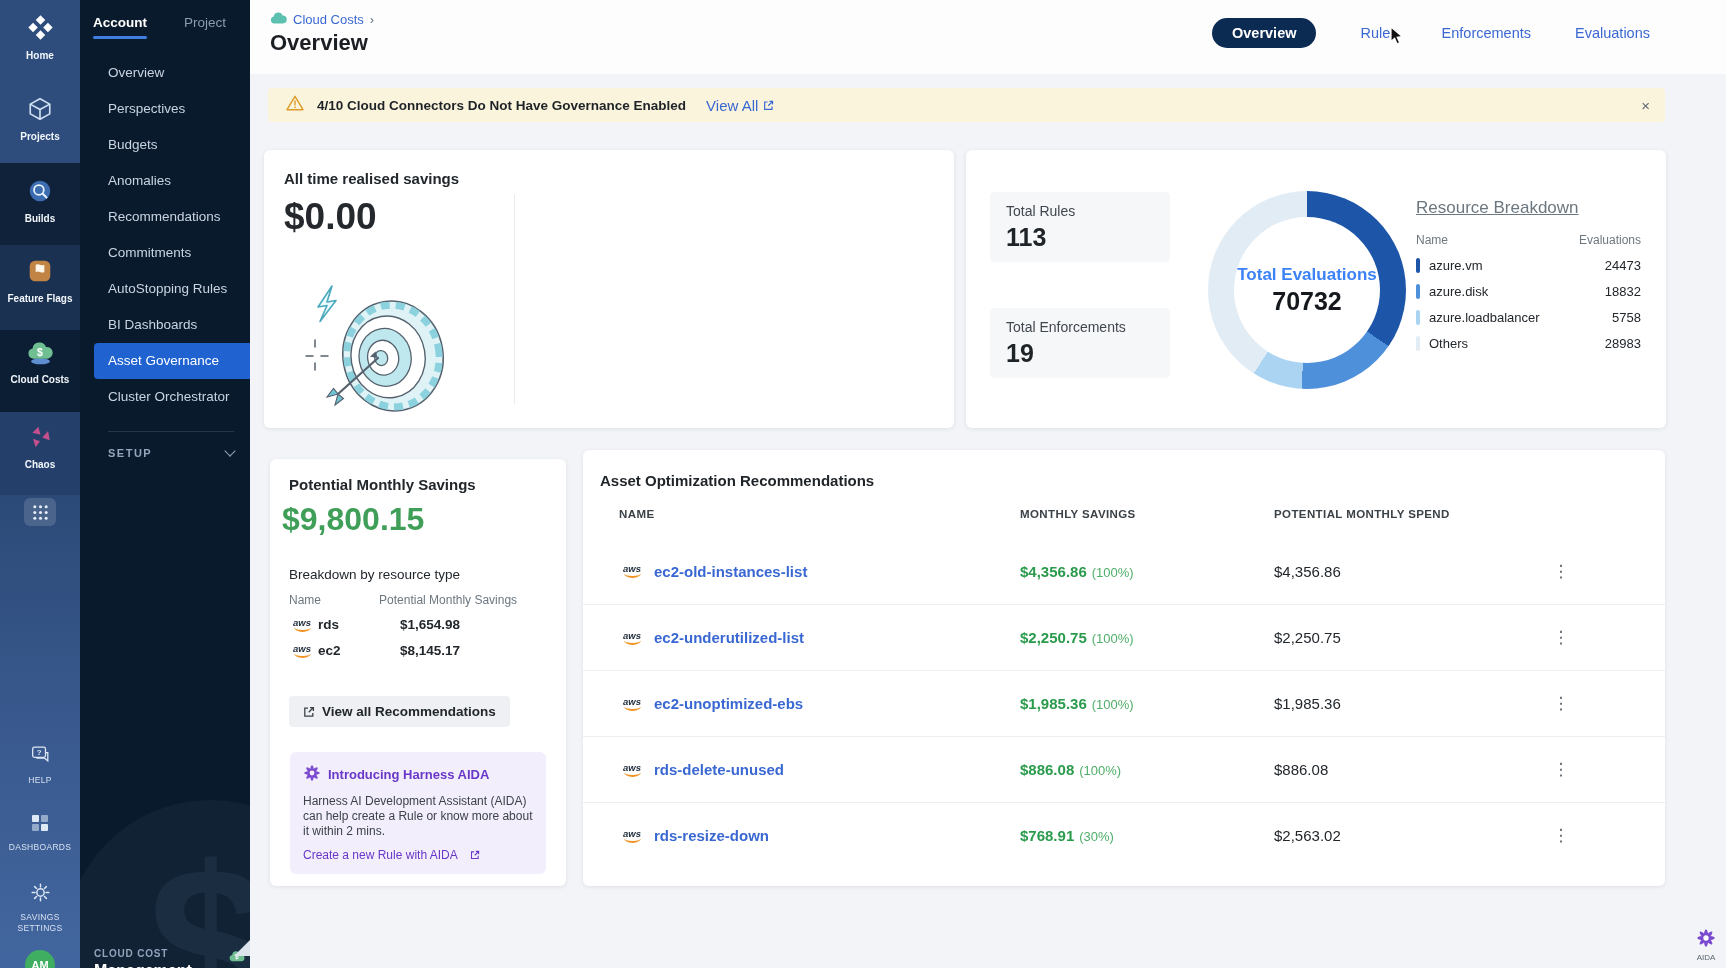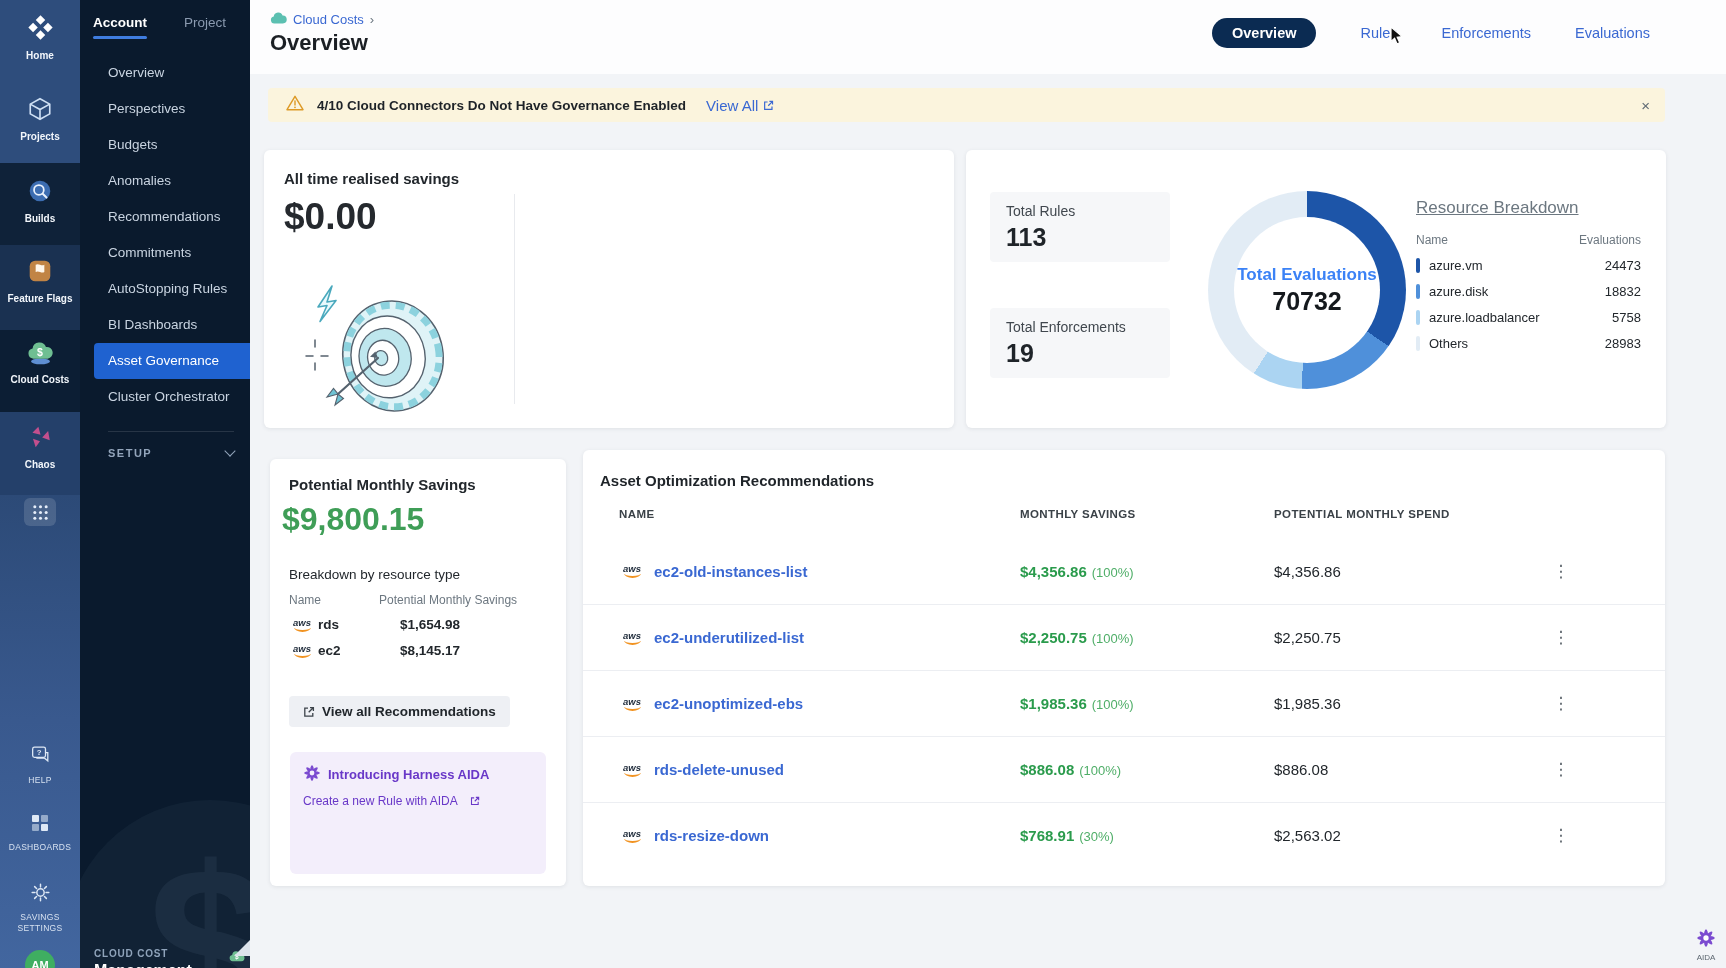--- a/index.html
+++ b/index.html
@@ -421,20 +421,21 @@
                 <ellipse cx="12" cy="12" rx="2.8" ry="10.5"></ellipse>
                 <ellipse cx="12" cy="12" rx="2.8" ry="10.5" transform="rotate(45 12 12)"></ellipse>
                 <ellipse cx="12" cy="12" rx="2.8" ry="10.5" transform="rotate(90 12 12)"></ellipse>
                 <ellipse cx="12" cy="12" rx="2.8" ry="10.5" transform="rotate(135 12 12)"></ellipse>
               </g>
               <circle cx="12" cy="12" r="3.2" fill="#f3eefb"></circle>
             </svg>
         </span>
         <span>Introducing Harness AIDA</span>
       </div>
+      <div class="a-body">Harness AI Development Assistant (AIDA) can help create a Rule or know more about it within 2 mins.</div>
       <div class="a-link">
         <span>Create a new Rule with AIDA</span>
         <span style="display:inline-flex;color:#6938c8">
           <svg viewBox="0 0 12 12" width="10" height="10" fill="none" stroke="currentColor" stroke-width="1.3">
               <path d="M5 2.2H1.8v8h8V7"></path>
               <path d="M7 1.6h3.4V5M10.2 1.8 5.7 6.3"></path>
             </svg>
         </span>
       </div>
     </div>

